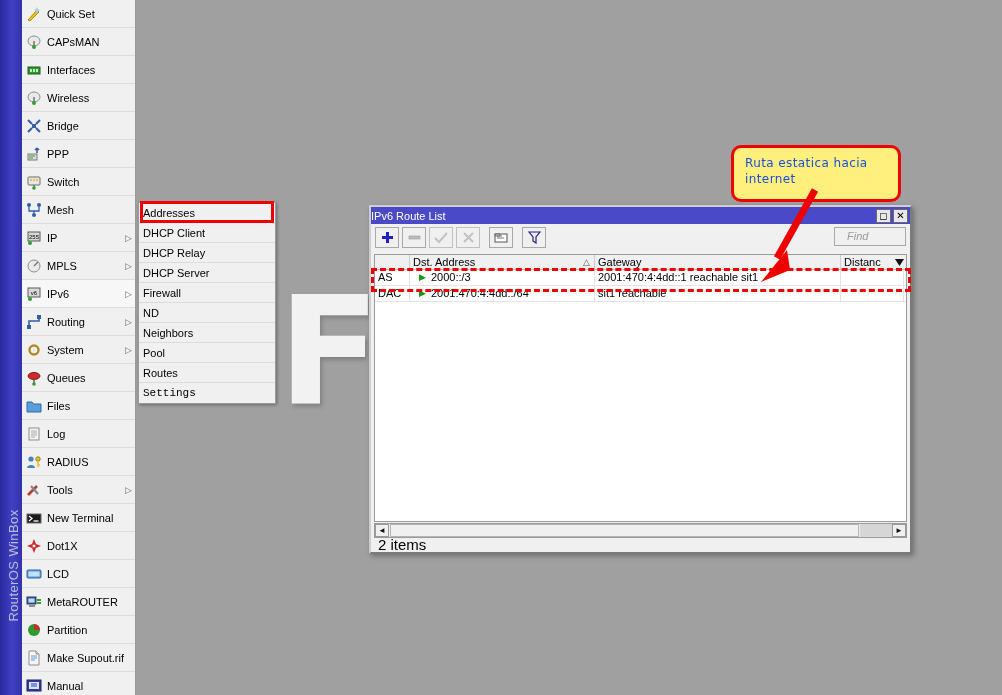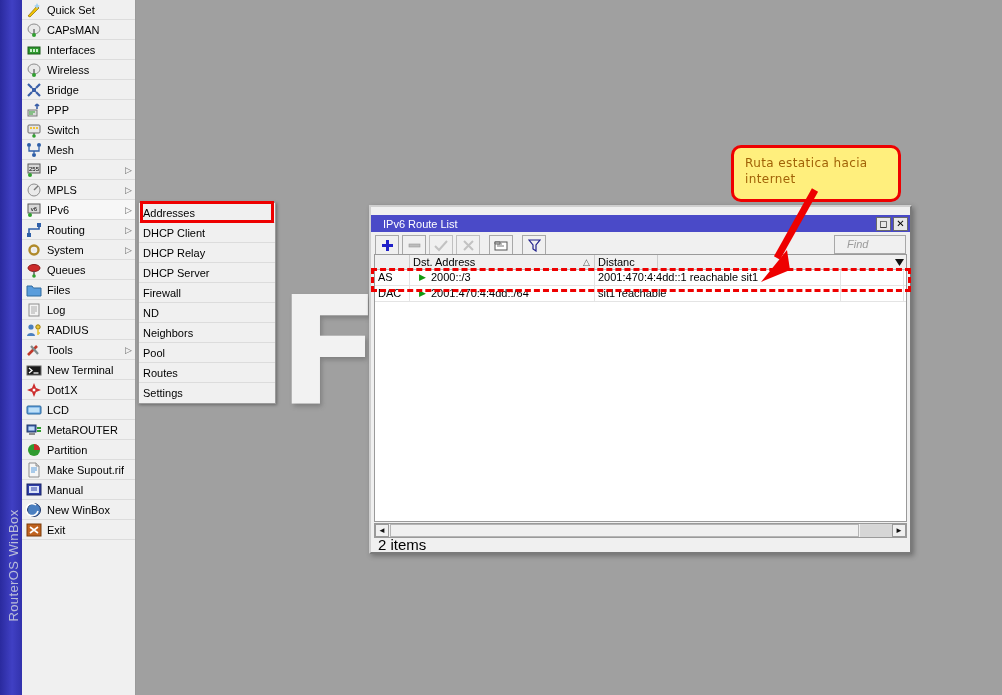--- a/index.html
+++ b/index.html
@@ -25,21 +25,21 @@
   }
 
   
   #main-menu{
     position:absolute;left:22px;top:0;width:114px;height:695px;
     background:#f0f0f0;
     border-right:1px solid #9a9a9a;
     box-sizing:border-box;
   }
   .menu-item{
-    position:relative;height:20px;line-height:20px;
+    position:relative;height:28px;line-height:20px;
     border-bottom:1px solid #dcdcdc;
     display:flex;align-items:center;
     padding-left:4px;box-sizing:border-box;
     white-space:nowrap;font-size:11px;
   }
   .menu-item .mi-ico{
     width:16px;height:16px;margin-right:5px;flex:0 0 16px;
     position:relative;display:block;
   }
   .menu-item .mi-label{flex:1 1 auto;overflow:hidden;}
@@ -57,21 +57,21 @@
     position:absolute;left:138px;top:202px;width:138px;
     background:#f0f0f0;border:1px solid #9a9a9a;
     box-sizing:border-box;
     box-shadow:1px 1px 3px rgba(0,0,0,.35);
   }
   .sub-item{
     height:20px;line-height:20px;padding-left:4px;
     border-bottom:1px solid #dcdcdc;
     font-size:11px;box-sizing:border-box;white-space:nowrap;
   }
-  .sub-item:last-child{border-bottom:none;}
+  .sub-item:last-child{border-bottom:none;font-family:Liberation Mono, monospace;}
   #submenu-highlight{
     position:absolute;left:140px;top:201px;width:134px;height:22px;
     border:3px solid #ee0000;box-sizing:border-box;
     pointer-events:none;
   }
 
   
   #watermark{
     position:absolute;left:278px;top:276px;width:600px;height:150px;
     pointer-events:none;user-select:none;
@@ -99,23 +99,22 @@
     position:absolute;left:369px;top:205px;width:543px;height:349px;
     background:#f0f0f0;
     border:2px solid #cfcfcf;
     border-right-color:#7a7a7a;border-bottom-color:#7a7a7a;
     box-sizing:border-box;
     box-shadow:2px 2px 5px rgba(0,0,0,.30);
   }
   #route-titlebar{
     height:17px;background:#4a4ac8;
     display:flex;align-items:center;
-    color:#ffffff;font-size:11px;padding-left:12px;
+    color:#ffffff;font-size:11px;padding-left:0;
     position:relative;
-    margin-top:8px;
   }
   #route-title{flex:1 1 auto;}
   .title-btn{
     width:15px;height:14px;margin-right:2px;
     background:#e8e8e8;border:1px solid #6a6a6a;
     display:flex;align-items:center;justify-content:center;
     color:#000;font-size:10px;line-height:10px;
     box-sizing:border-box;
   }
   #route-toolbar{
@@ -202,21 +201,21 @@
     position:absolute;left:3px;top:331px;width:533px;height:14px;
     font-size:15px;line-height:14px;padding-left:4px;
     color:#000;box-sizing:border-box;
   }
 
   
   #callout{
     position:absolute;left:731px;top:145px;width:170px;height:57px;
     background:#ffef7d;border:3px solid #ee0000;border-radius:10px;
     box-sizing:border-box;
-    font-size:12px;line-height:16px;color:#a16207;
+    font-size:12px;line-height:16px;color:#1d4ed8;
     padding:7px 9px 0 11px;
     font-family:"DejaVu Sans", sans-serif;
     letter-spacing:.4px;
   }
   #callout-arrow{
     position:absolute;left:757px;top:188px;width:70px;height:100px;
     pointer-events:none;
   }
   #row-highlight{
     position:absolute;left:371px;top:268px;width:540px;height:24px;
@@ -587,20 +586,21 @@
         <path d="M1 1 H12 L8 6 V12 L5 10 V6 Z" fill="none" stroke="#20208c" stroke-width="1.2"></path>
       </svg>
     </div>
     <div id="find-box">Find</div>
   </div>
 
   <div id="route-table">
     <div id="table-header">
         <div class="th" style="width: 35px; flex: 0 0 35px;"><span></span></div>
         <div class="th" style="width: 185px; flex: 0 0 185px;"><span>Dst. Address</span><span class="sortmark">△</span></div>
+        <div class="th" style="width: 246px; flex: 0 0 246px;"><span>Gateway</span></div>
         <div class="th" style="width: 63px; flex: 0 0 63px;"><span>Distanc</span></div>
         <div id="header-dd">
           <svg width="9" height="7" viewBox="0 0 9 7">
             <path d="M0 0 L9 0 L4.5 7 Z" fill="#111"></path>
           </svg>
         </div>
       </div>
     <div id="table-body">
         <div class="trow">
           <div class="td" style="width: 35px; flex: 0 0 35px;">AS</div>

